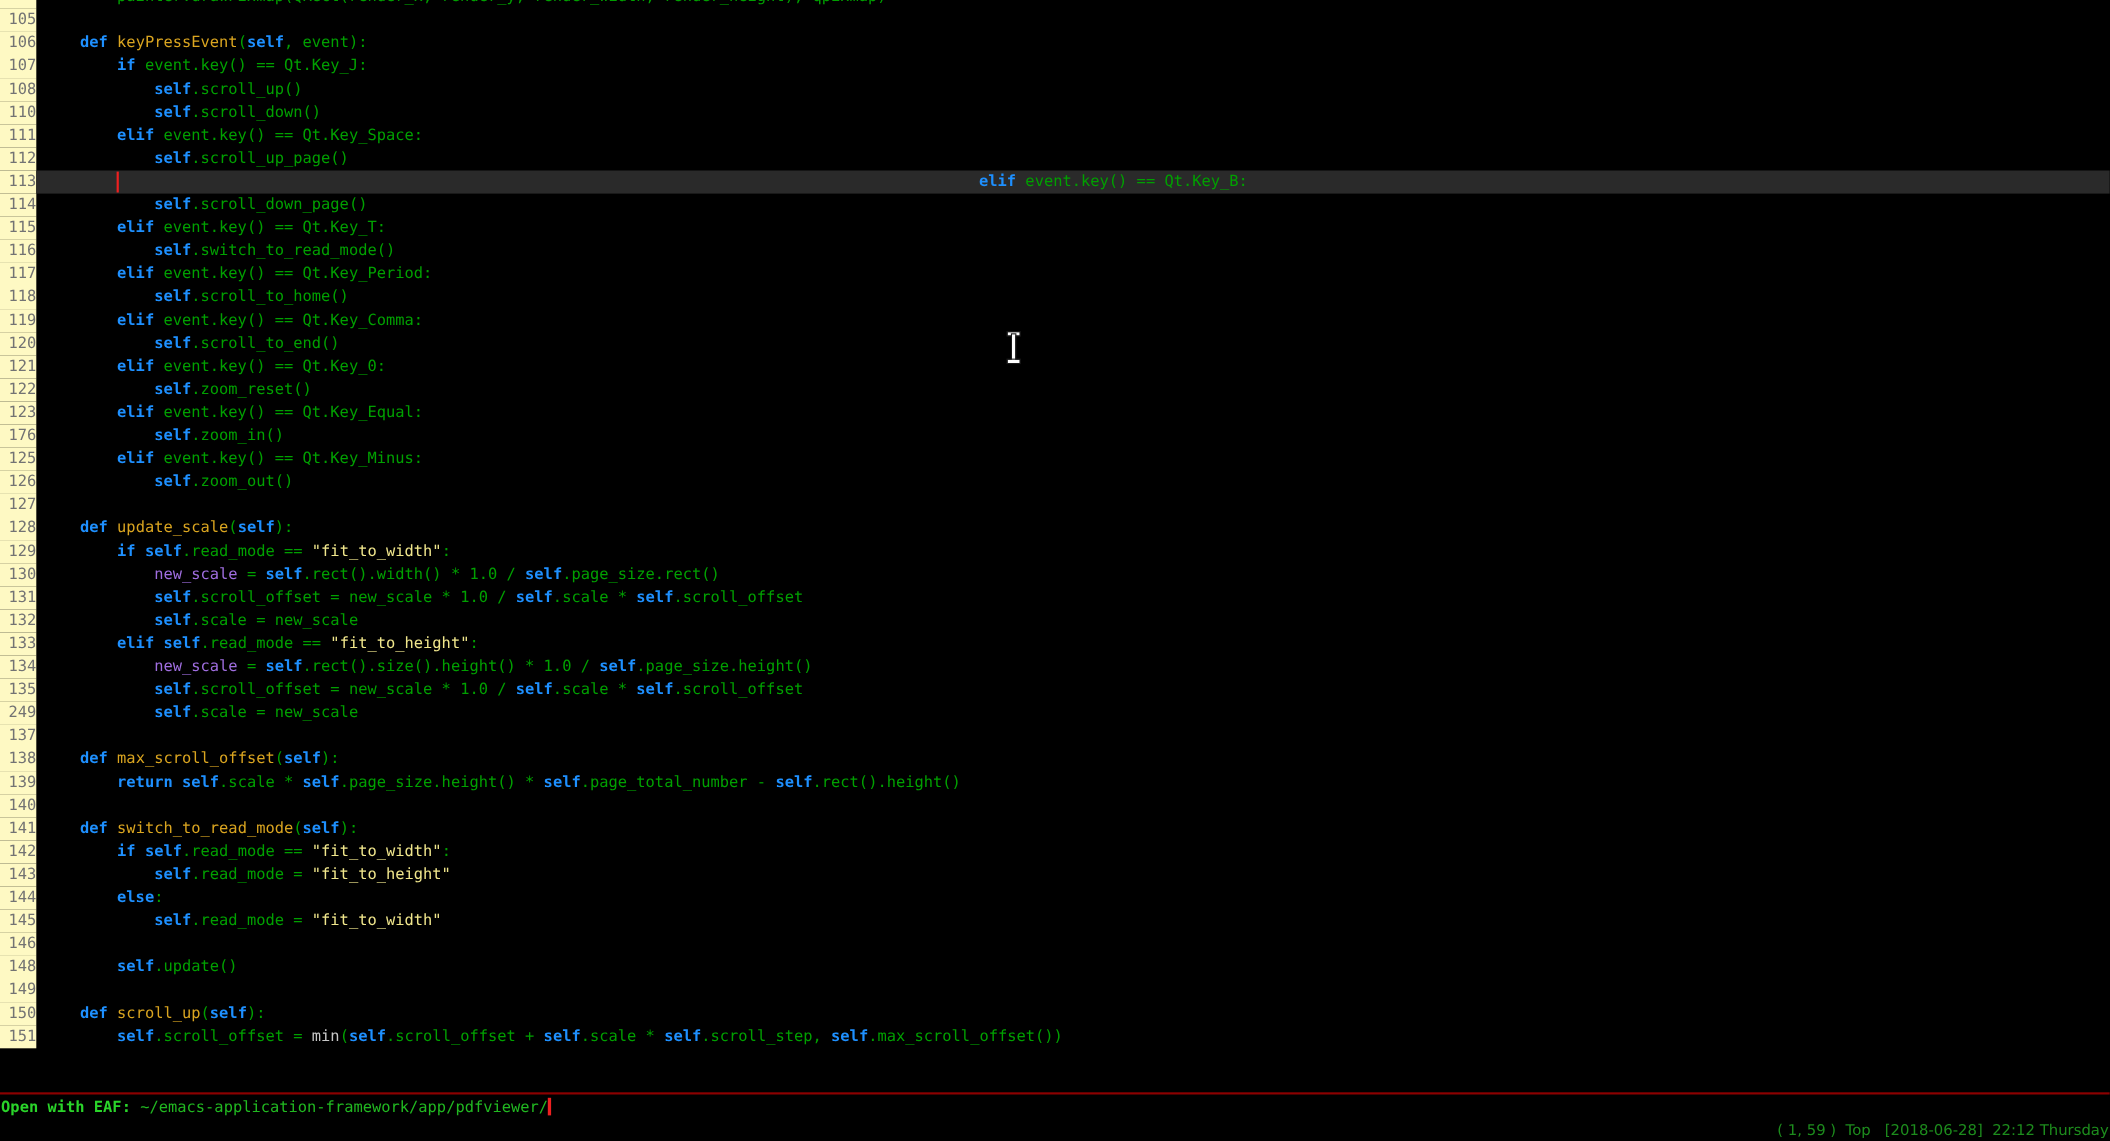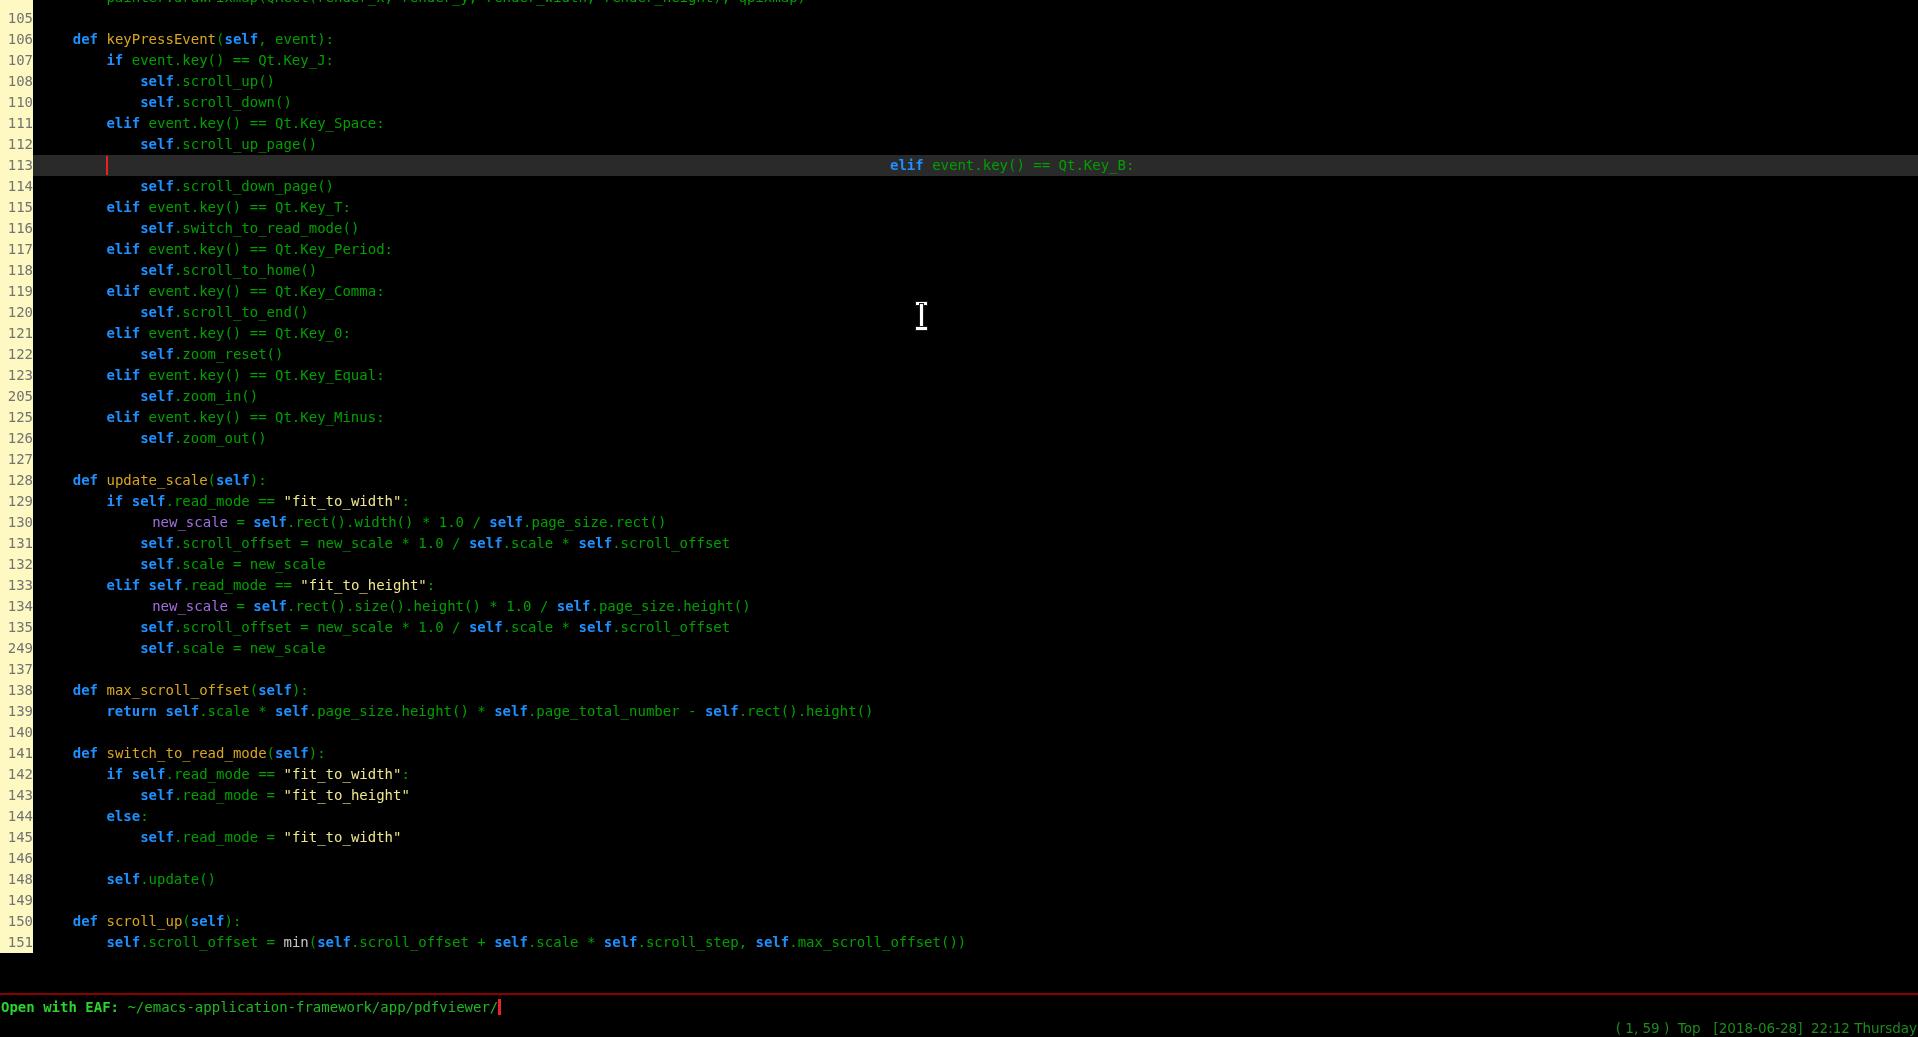--- a/index.html
+++ b/index.html
@@ -12,21 +12,21 @@
   .lines{position:absolute;left:0;top:-13px;width:100%;}
   .row{display:flex;height:21px;line-height:21px;font-size:14px;white-space:pre;}
   .gutter{flex:0 0 33px;width:33px;text-align:right;color:var(--line-number);background:#fef9c3;}
   .code{flex:1;position:relative;padding-left:6px;color:var(--default-code);}
   .row.hl .code{background:var(--hl-line-bg);text-align:center;}
   .tok-k{color:var(--keyword);font-weight:bold;}
   .tok-f{color:var(--function-name);}
   .tok-s{color:var(--string);}
   .tok-d{color:var(--default-code);}
   .tok-b{color:var(--builtin);}
-  .tok-v{color:var(--variable);margin-left:12px;}
+  .tok-v{color:var(--variable);}
   .caret{position:absolute;top:1px;width:2px;height:19px;background:var(--cursor);}
   .modeline{position:absolute;left:0;top:993px;width:1918px;height:2px;background:var(--modeline);}
   .minibuffer{position:absolute;left:1px;top:998px;height:20px;line-height:18px;font-size:14px;white-space:pre;}
   .mb-prompt{color:var(--prompt);font-weight:bold;margin-top:47px;}
   .mb-value{color:var(--path);}
   .mb-caret{display:inline-block;width:3px;height:16px;background:var(--cursor);vertical-align:-3px;}
   .tray{position:absolute;right:1px;top:1020px;font-family:"DejaVu Sans",sans-serif;font-size:13.5px;color:var(--tray);white-space:pre;}
   
   .ibeam{position:absolute;left:915px;top:302px;width:14px;height:28px;}
   .ibeam div{position:absolute;background:#fff;outline:1px solid #1a1a1a;}
@@ -51,21 +51,21 @@
       <div class="row"><span class="gutter">114</span><span class="code"><span class="tok-d">            </span><span class="tok-k">self</span><span class="tok-d">.scroll_down_page()</span></span></div>
       <div class="row"><span class="gutter">115</span><span class="code"><span class="tok-d">        </span><span class="tok-k">elif</span><span class="tok-d"> event.key() == Qt.Key_T:</span></span></div>
       <div class="row"><span class="gutter">116</span><span class="code"><span class="tok-d">            </span><span class="tok-k">self</span><span class="tok-d">.switch_to_read_mode()</span></span></div>
       <div class="row"><span class="gutter">117</span><span class="code"><span class="tok-d">        </span><span class="tok-k">elif</span><span class="tok-d"> event.key() == Qt.Key_Period:</span></span></div>
       <div class="row"><span class="gutter">118</span><span class="code"><span class="tok-d">            </span><span class="tok-k">self</span><span class="tok-d">.scroll_to_home()</span></span></div>
       <div class="row"><span class="gutter">119</span><span class="code"><span class="tok-d">        </span><span class="tok-k">elif</span><span class="tok-d"> event.key() == Qt.Key_Comma:</span></span></div>
       <div class="row"><span class="gutter">120</span><span class="code"><span class="tok-d">            </span><span class="tok-k">self</span><span class="tok-d">.scroll_to_end()</span></span></div>
       <div class="row"><span class="gutter">121</span><span class="code"><span class="tok-d">        </span><span class="tok-k">elif</span><span class="tok-d"> event.key() == Qt.Key_0:</span></span></div>
       <div class="row"><span class="gutter">122</span><span class="code"><span class="tok-d">            </span><span class="tok-k">self</span><span class="tok-d">.zoom_reset()</span></span></div>
       <div class="row"><span class="gutter">123</span><span class="code"><span class="tok-d">        </span><span class="tok-k">elif</span><span class="tok-d"> event.key() == Qt.Key_Equal:</span></span></div>
-      <div class="row"><span class="gutter">205</span><span class="code"><span class="tok-d">            </span><span class="tok-k">self</span><span class="tok-d">.zoom_in()</span></span></div>
+      <div class="row"><span class="gutter">176</span><span class="code"><span class="tok-d">            </span><span class="tok-k">self</span><span class="tok-d">.zoom_in()</span></span></div>
       <div class="row"><span class="gutter">125</span><span class="code"><span class="tok-d">        </span><span class="tok-k">elif</span><span class="tok-d"> event.key() == Qt.Key_Minus:</span></span></div>
       <div class="row"><span class="gutter">126</span><span class="code"><span class="tok-d">            </span><span class="tok-k">self</span><span class="tok-d">.zoom_out()</span></span></div>
       <div class="row"><span class="gutter">127</span><span class="code"></span></div>
       <div class="row"><span class="gutter">128</span><span class="code"><span class="tok-d">    </span><span class="tok-k">def</span><span class="tok-d"> </span><span class="tok-f">update_scale</span><span class="tok-d">(</span><span class="tok-k">self</span><span class="tok-d">):</span></span></div>
       <div class="row"><span class="gutter">129</span><span class="code"><span class="tok-d">        </span><span class="tok-k">if</span><span class="tok-d"> </span><span class="tok-k">self</span><span class="tok-d">.read_mode == </span><span class="tok-s">"fit_to_width"</span><span class="tok-d">:</span></span></div>
       <div class="row"><span class="gutter">130</span><span class="code"><span class="tok-d">            </span><span class="tok-v">new_scale</span><span class="tok-d"> = </span><span class="tok-k">self</span><span class="tok-d">.rect().width() * 1.0 / </span><span class="tok-k">self</span><span class="tok-d">.page_size.rect()</span></span></div>
       <div class="row"><span class="gutter">131</span><span class="code"><span class="tok-d">            </span><span class="tok-k">self</span><span class="tok-d">.scroll_offset = new_scale * 1.0 / </span><span class="tok-k">self</span><span class="tok-d">.scale * </span><span class="tok-k">self</span><span class="tok-d">.scroll_offset</span></span></div>
       <div class="row"><span class="gutter">132</span><span class="code"><span class="tok-d">            </span><span class="tok-k">self</span><span class="tok-d">.scale = new_scale</span></span></div>
       <div class="row"><span class="gutter">133</span><span class="code"><span class="tok-d">        </span><span class="tok-k">elif</span><span class="tok-d"> </span><span class="tok-k">self</span><span class="tok-d">.read_mode == </span><span class="tok-s">"fit_to_height"</span><span class="tok-d">:</span></span></div>
       <div class="row"><span class="gutter">134</span><span class="code"><span class="tok-d">            </span><span class="tok-v">new_scale</span><span class="tok-d"> = </span><span class="tok-k">self</span><span class="tok-d">.rect().size().height() * 1.0 / </span><span class="tok-k">self</span><span class="tok-d">.page_size.height()</span></span></div>

